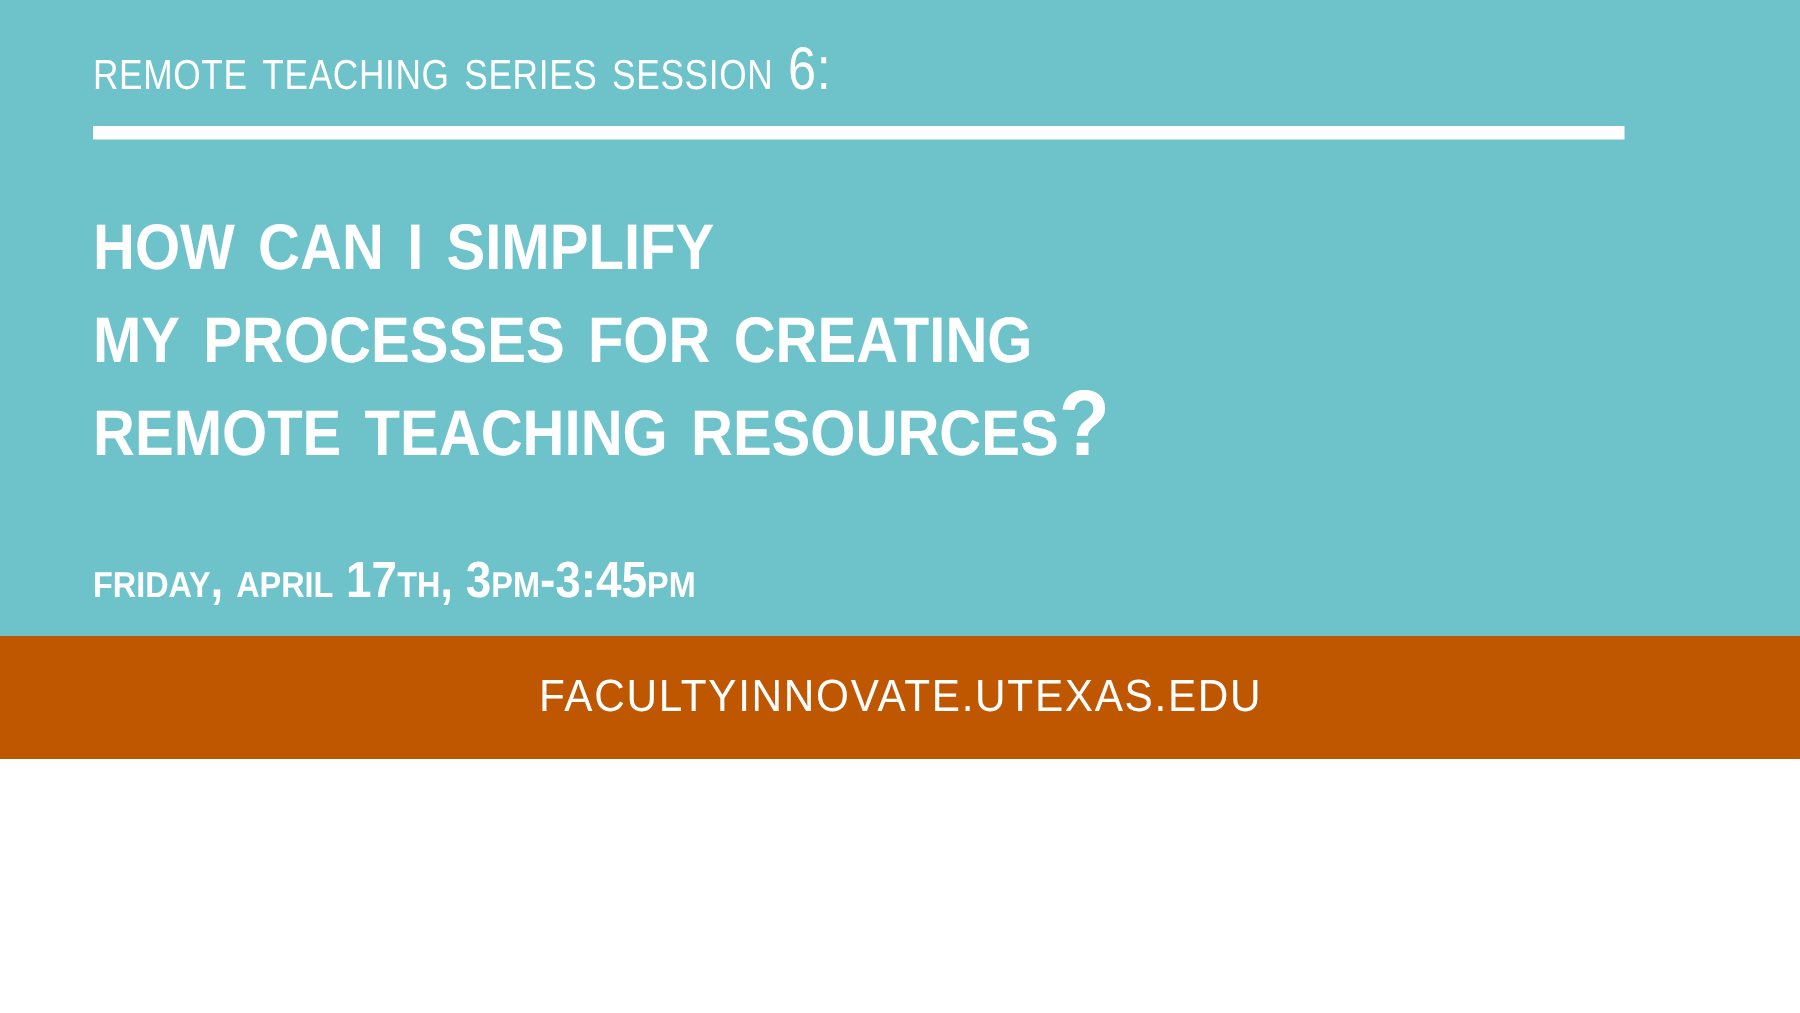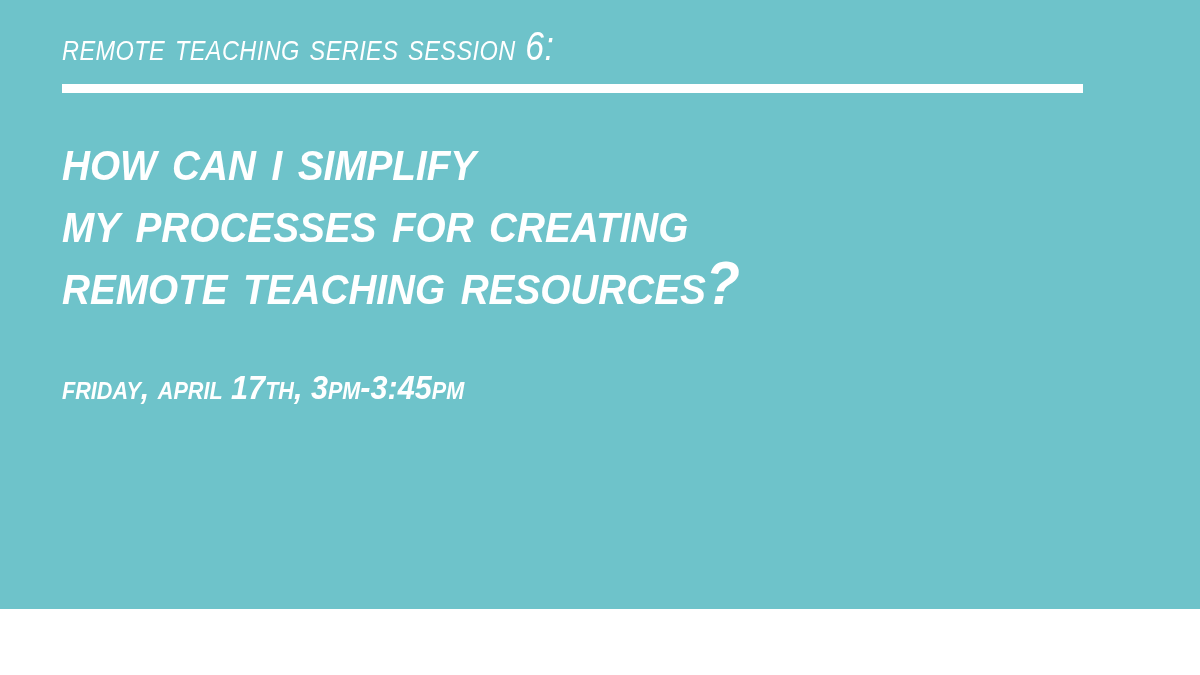--- a/index.html
+++ b/index.html
@@ -4,25 +4,24 @@
 <style>
   html, body {
     margin: 0;
     padding: 0;
     background: #ffffff;
   }
 
   #poster {
     position: relative;
     width: 1200px;
-    height: 609px;
+    height: 506px;
     background: var(--teal, #6EC3CA);
     overflow: hidden;
     font-family: "Liberation Sans", sans-serif;
-    font-style: italic;
     -webkit-font-smoothing: antialiased;
   }
 
   
   .content {
     position: absolute;
     left: 62px;
     top: 0;
     right: 62px;
     bottom: 0;
@@ -159,14 +158,17 @@
       <span class="hl-line">How can I simplify</span>
       <span class="hl-line">my processes for creating</span>
       <span class="hl-line">remote teaching resources?</span>
     </div>
 
     <div class="datetime">Friday, April 17th, 3pm-3:45pm</div>
 
 
   </div>
 
+  <div class="footer-bar">
+    <span class="footer-url">facultyinnovate.utexas.edu</span>
+  </div>
 
 </div>
 
 </body></html>

